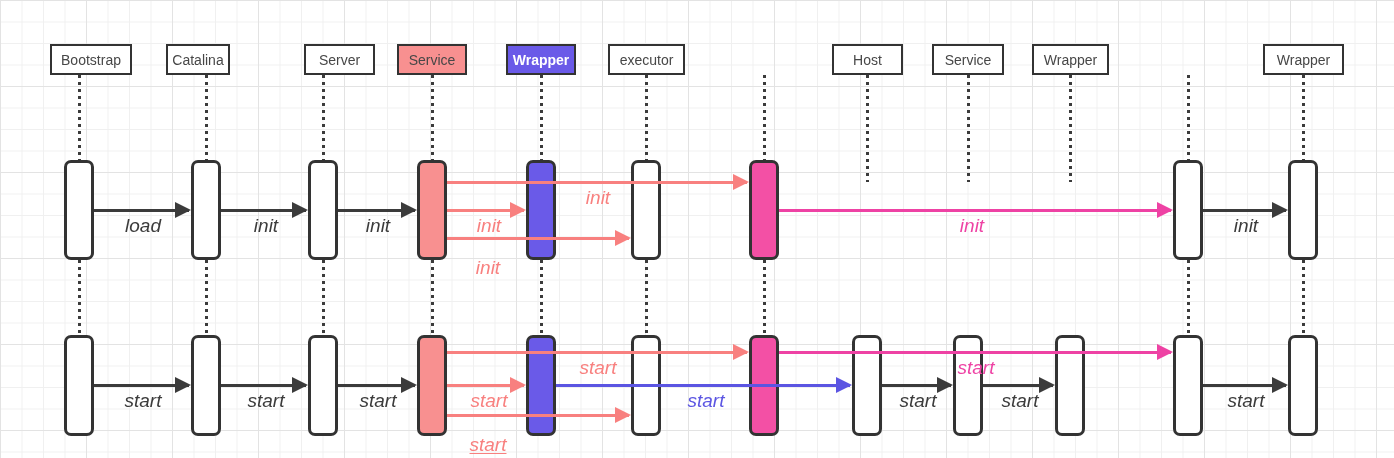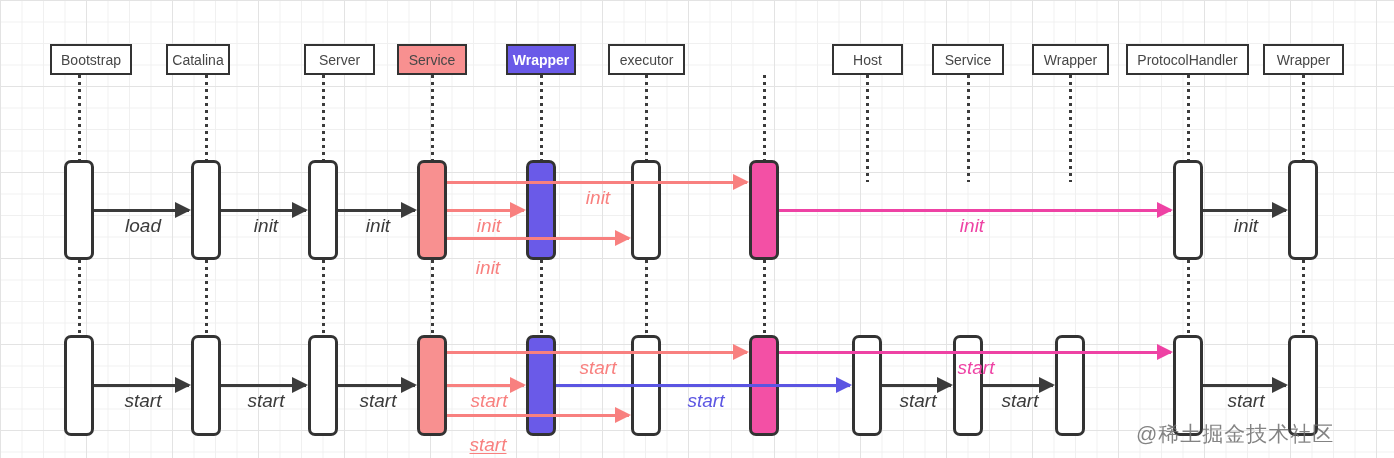--- a/index.html
+++ b/index.html
@@ -109,23 +109,20 @@
     </div>
   <div class="head-box" style="left:832px;width:71px">
       <span>Host</span>
     </div>
   <div class="head-box" style="left:932px;width:72px">
       <span>Service</span>
     </div>
   <div class="head-box" style="left:1032px;width:77px">
       <span>Wrapper</span>
     </div>
-  <div class="head-box" style="left:1126px;width:123px">
-      <span>ProtocolHandler</span>
-    </div>
   <div class="head-box" style="left:1263px;width:81px">
       <span>Wrapper</span>
     </div>
 
   <div class="bar r1" style="left:64px"></div>
   <div class="bar r1" style="left:191px"></div>
   <div class="bar r1" style="left:308px"></div>
   <div class="bar r1 salmon" style="left:417px"></div>
   <div class="bar r1 blue" style="left:526px"></div>
   <div class="bar r1" style="left:631px"></div>
@@ -236,15 +233,14 @@
     <span class="line"></span>
     <span class="tri"></span>
     <span class="lbl" style="left:37px">start</span>
   </div>
   <div class="msg c-black" style="left:1203px;top:385px;width:85px">
     <span class="line"></span>
     <span class="tri"></span>
     <span class="lbl" style="left:43px">start</span>
   </div>
 
-  <div class="wm-handle">@稀土掘金技术社区</div>
 
 </div>
 
 </body></html>

